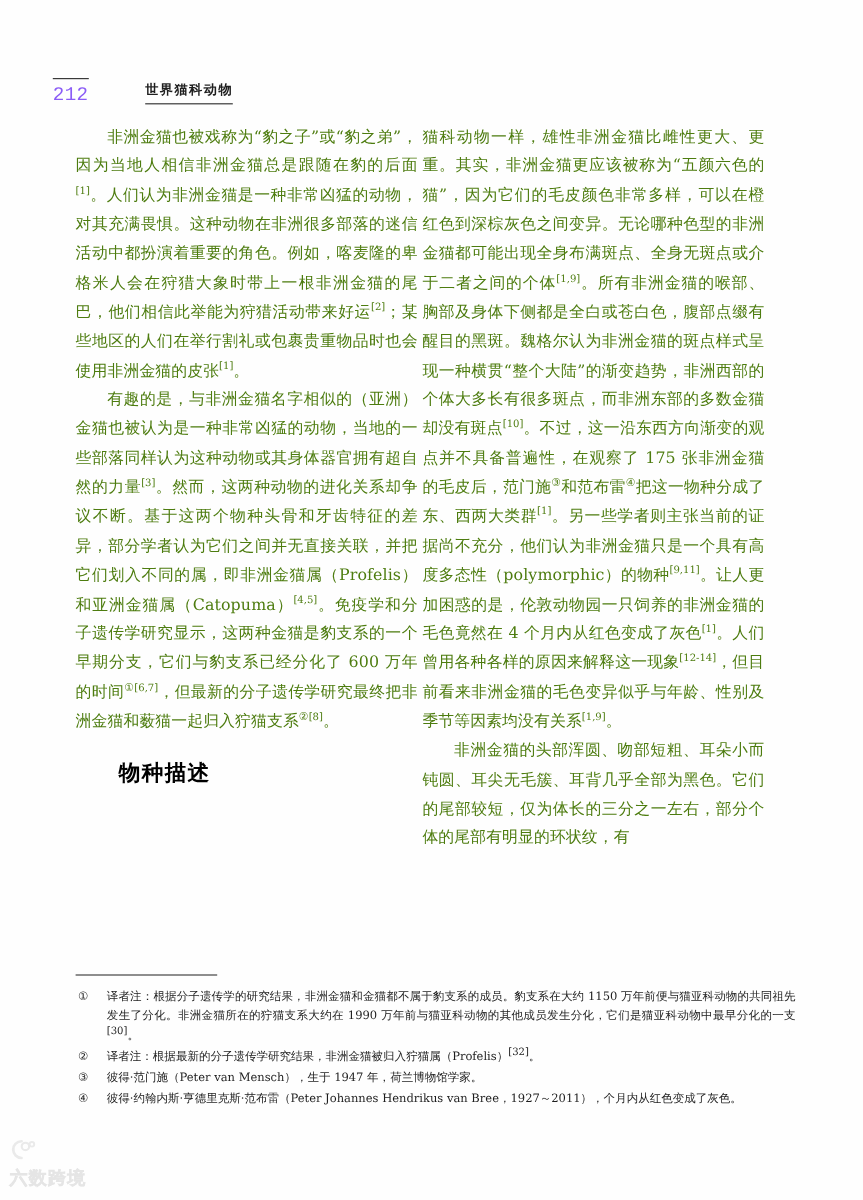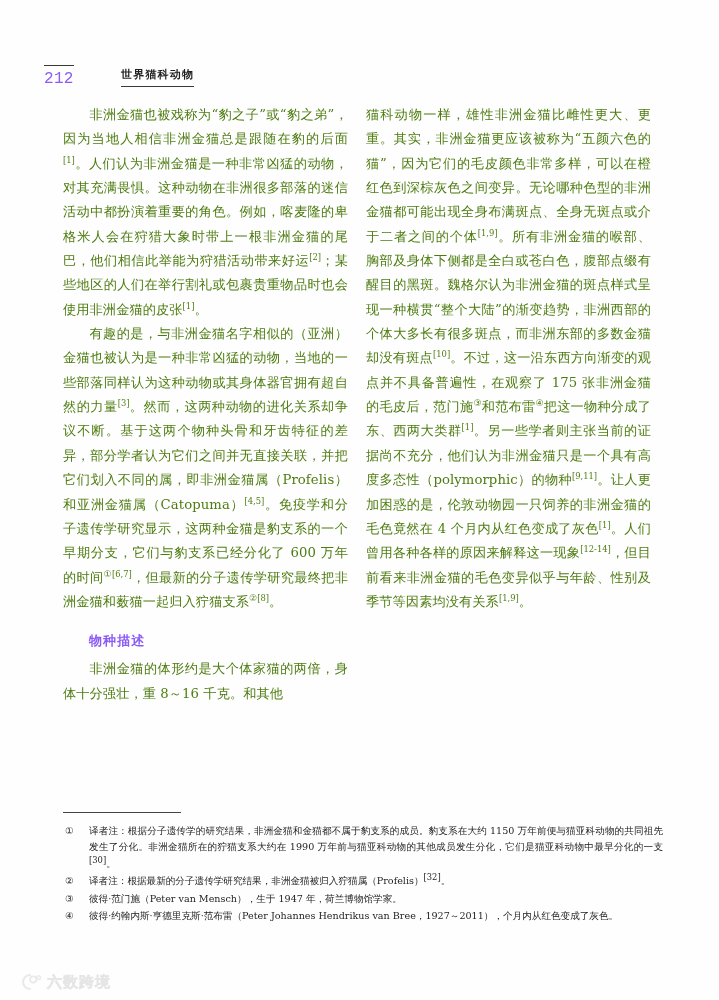--- a/index.html
+++ b/index.html
@@ -67,21 +67,21 @@
     top: 103px;
     width: 596px;
     height: 680px;
   }
   .col {
     position: absolute;
     top: 0;
     width: 285px;
   }
   .col-left  { left: 0px; }
-  .col-right { left: 303px; }
+  .col-right { left: 289px; }
 
   .para {
     margin: 0 0 0 0;
     font-size: 13.2px;
     line-height: 24.35px;
     text-align: justify;
     text-align-last: left;
     text-justify: inter-ideograph;
     color: #4d7c0f;
     font-family: "DejaVu Serif", "Liberation Serif", serif;
@@ -101,25 +101,25 @@
     line-height: 0;
   }
   .sci {
     font-family: "DejaVu Serif", "Liberation Serif", serif;
   }
   .lat {
     font-family: "DejaVu Serif", "Liberation Serif", serif;
   }
 
   h2.section-head {
-    font-size: 13px;
+    font-size: 18px;
     font-weight: bold;
     font-family: Liberation Mono, monospace;
     letter-spacing: 1.1px;
-    color: #8b5cf6;
+    color: #000000;
     margin: 18px 0 7px 0;
     text-indent: 2em;
   }
 
   
   .fn-rule {
     position: absolute;
     left: 63px;
     top: 812px;
     width: 118px;
@@ -145,26 +145,27 @@
     position: absolute;
     left: 2px;
     top: 0;
     width: 20px;
     font-size: 9.6px;
   }
 
   
   .watermark {
     position: absolute;
-    left: 20px;
+    left: 8px;
     bottom: 8px;
     display: flex;
-    align-items: flex-end;
+    align-items: flex-start;
     gap: 5px;
     opacity: .52;
+    flex-direction: column;
   }
   .wm-logo {
     width: 22px;
     height: 20px;
     position: relative;
   }
   .wm-text {
     font-size: 15px;
     font-weight: bold;
     letter-spacing: 1px;
@@ -186,27 +187,27 @@
   <div class="body-cols">
 
     <div class="col col-left">
 
       <p class="para indent"><span>非洲金猫也被戏称为“豹之子”或“豹之弟”，因为当地人相信非洲金猫总是跟随在豹的后面</span><span class="sup">[1]</span><span>。人们认为非洲金猫是一种非常凶猛的动物，对其充满畏惧。这种动物在非洲很多部落的迷信活动中都扮演着重要的角色。例如，喀麦隆的卑格米人会在狩猎大象时带上一根非洲金猫的尾巴，他们相信此举能为狩猎活动带来好运</span><span class="sup">[2]</span><span>；某些地区的人们在举行割礼或包裹贵重物品时也会使用非洲金猫的皮张</span><span class="sup">[1]</span><span>。</span></p>
 
       <p class="para indent"><span>有趣的是，与非洲金猫名字相似的（亚洲）金猫也被认为是一种非常凶猛的动物，当地的一些部落同样认为这种动物或其身体器官拥有超自然的力量</span><span class="sup">[3]</span><span>。然而，这两种动物的进化关系却争议不断。基于这两个物种头骨和牙齿特征的差异，部分学者认为它们之间并无直接关联，并把它们划入不同的属，即非洲金猫属（</span><span class="sci">Profelis</span><span>）和亚洲金猫属（</span><span class="sci">Catopuma</span><span>）</span><span class="sup">[4,5]</span><span>。免疫学和分子遗传学研究显示，这两种金猫是豹支系的一个早期分支，它们与豹支系已经分化了 600 万年的时间</span><span class="circnum">①</span><span class="sup">[6,7]</span><span>，但最新的分子遗传学研究最终把非洲金猫和薮猫一起归入狞猫支系</span><span class="circnum">②</span><span class="sup">[8]</span><span>。</span></p>
 
       <h2 class="section-head">物种描述</h2>
 
-      <p class="para indent">非洲金猫的体形约是大个体家猫的两倍，身体十分强壮，重 8～16 千克。和其他</p>
     </div>
 
     <div class="col col-right">
 
       <p class="para"><span>猫科动物一样，雄性非洲金猫比雌性更大、更重。其实，非洲金猫更应该被称为“五颜六色的猫”，因为它们的毛皮颜色非常多样，可以在橙红色到深棕灰色之间变异。无论哪种色型的非洲金猫都可能出现全身布满斑点、全身无斑点或介于二者之间的个体</span><span class="sup">[1,9]</span><span>。所有非洲金猫的喉部、胸部及身体下侧都是全白或苍白色，腹部点缀有醒目的黑斑。魏格尔认为非洲金猫的斑点样式呈现一种横贯“整个大陆”的渐变趋势，非洲西部的个体大多长有很多斑点，而非洲东部的多数金猫却没有斑点</span><span class="sup">[10]</span><span>。不过，这一沿东西方向渐变的观点并不具备普遍性，在观察了 175 张非洲金猫的毛皮后，范门施</span><span class="circnum">③</span><span>和范布雷</span><span class="circnum">④</span><span>把这一物种分成了东、西两大类群</span><span class="sup">[1]</span><span>。另一些学者则主张当前的证据尚不充分，他们认为非洲金猫只是一个具有高度多态性（</span><span class="lat">polymorphic</span><span>）的物种</span><span class="sup">[9,11]</span><span>。让人更加困惑的是，伦敦动物园一只饲养的非洲金猫的毛色竟然在 4 个月内从红色变成了灰色</span><span class="sup">[1]</span><span>。人们曾用各种各样的原因来解释这一现象</span><span class="sup">[12-14]</span><span>，但目前看来非洲金猫的毛色变异似乎与年龄、性别及季节等因素均没有关系</span><span class="sup">[1,9]</span><span>。</span></p>
 
+      <p class="para indent">非洲金猫的头部浑圆、吻部短粗、耳朵小而钝圆、耳尖无毛簇、耳背几乎全部为黑色。它们的尾部较短，仅为体长的三分之一左右，部分个体的尾部有明显的环状纹，有</p>
     </div>
   </div>
 
   <div class="fn-rule"></div>
 
   <div class="footnotes">
 
     <div class="fn">
       <span class="fn-mark">①</span><span>译者注：根据分子遗传学的研究结果，非洲金猫和金猫都不属于豹支系的成员。豹支系在大约 1150 万年前便与猫亚科动物的共同祖先发生了分化。非洲金猫所在的狞猫支系大约在 1990 万年前与猫亚科动物的其他成员发生分化，它们是猫亚科动物中最早分化的一支</span><span class="sup">[30]</span><span>。</span>
     </div>

